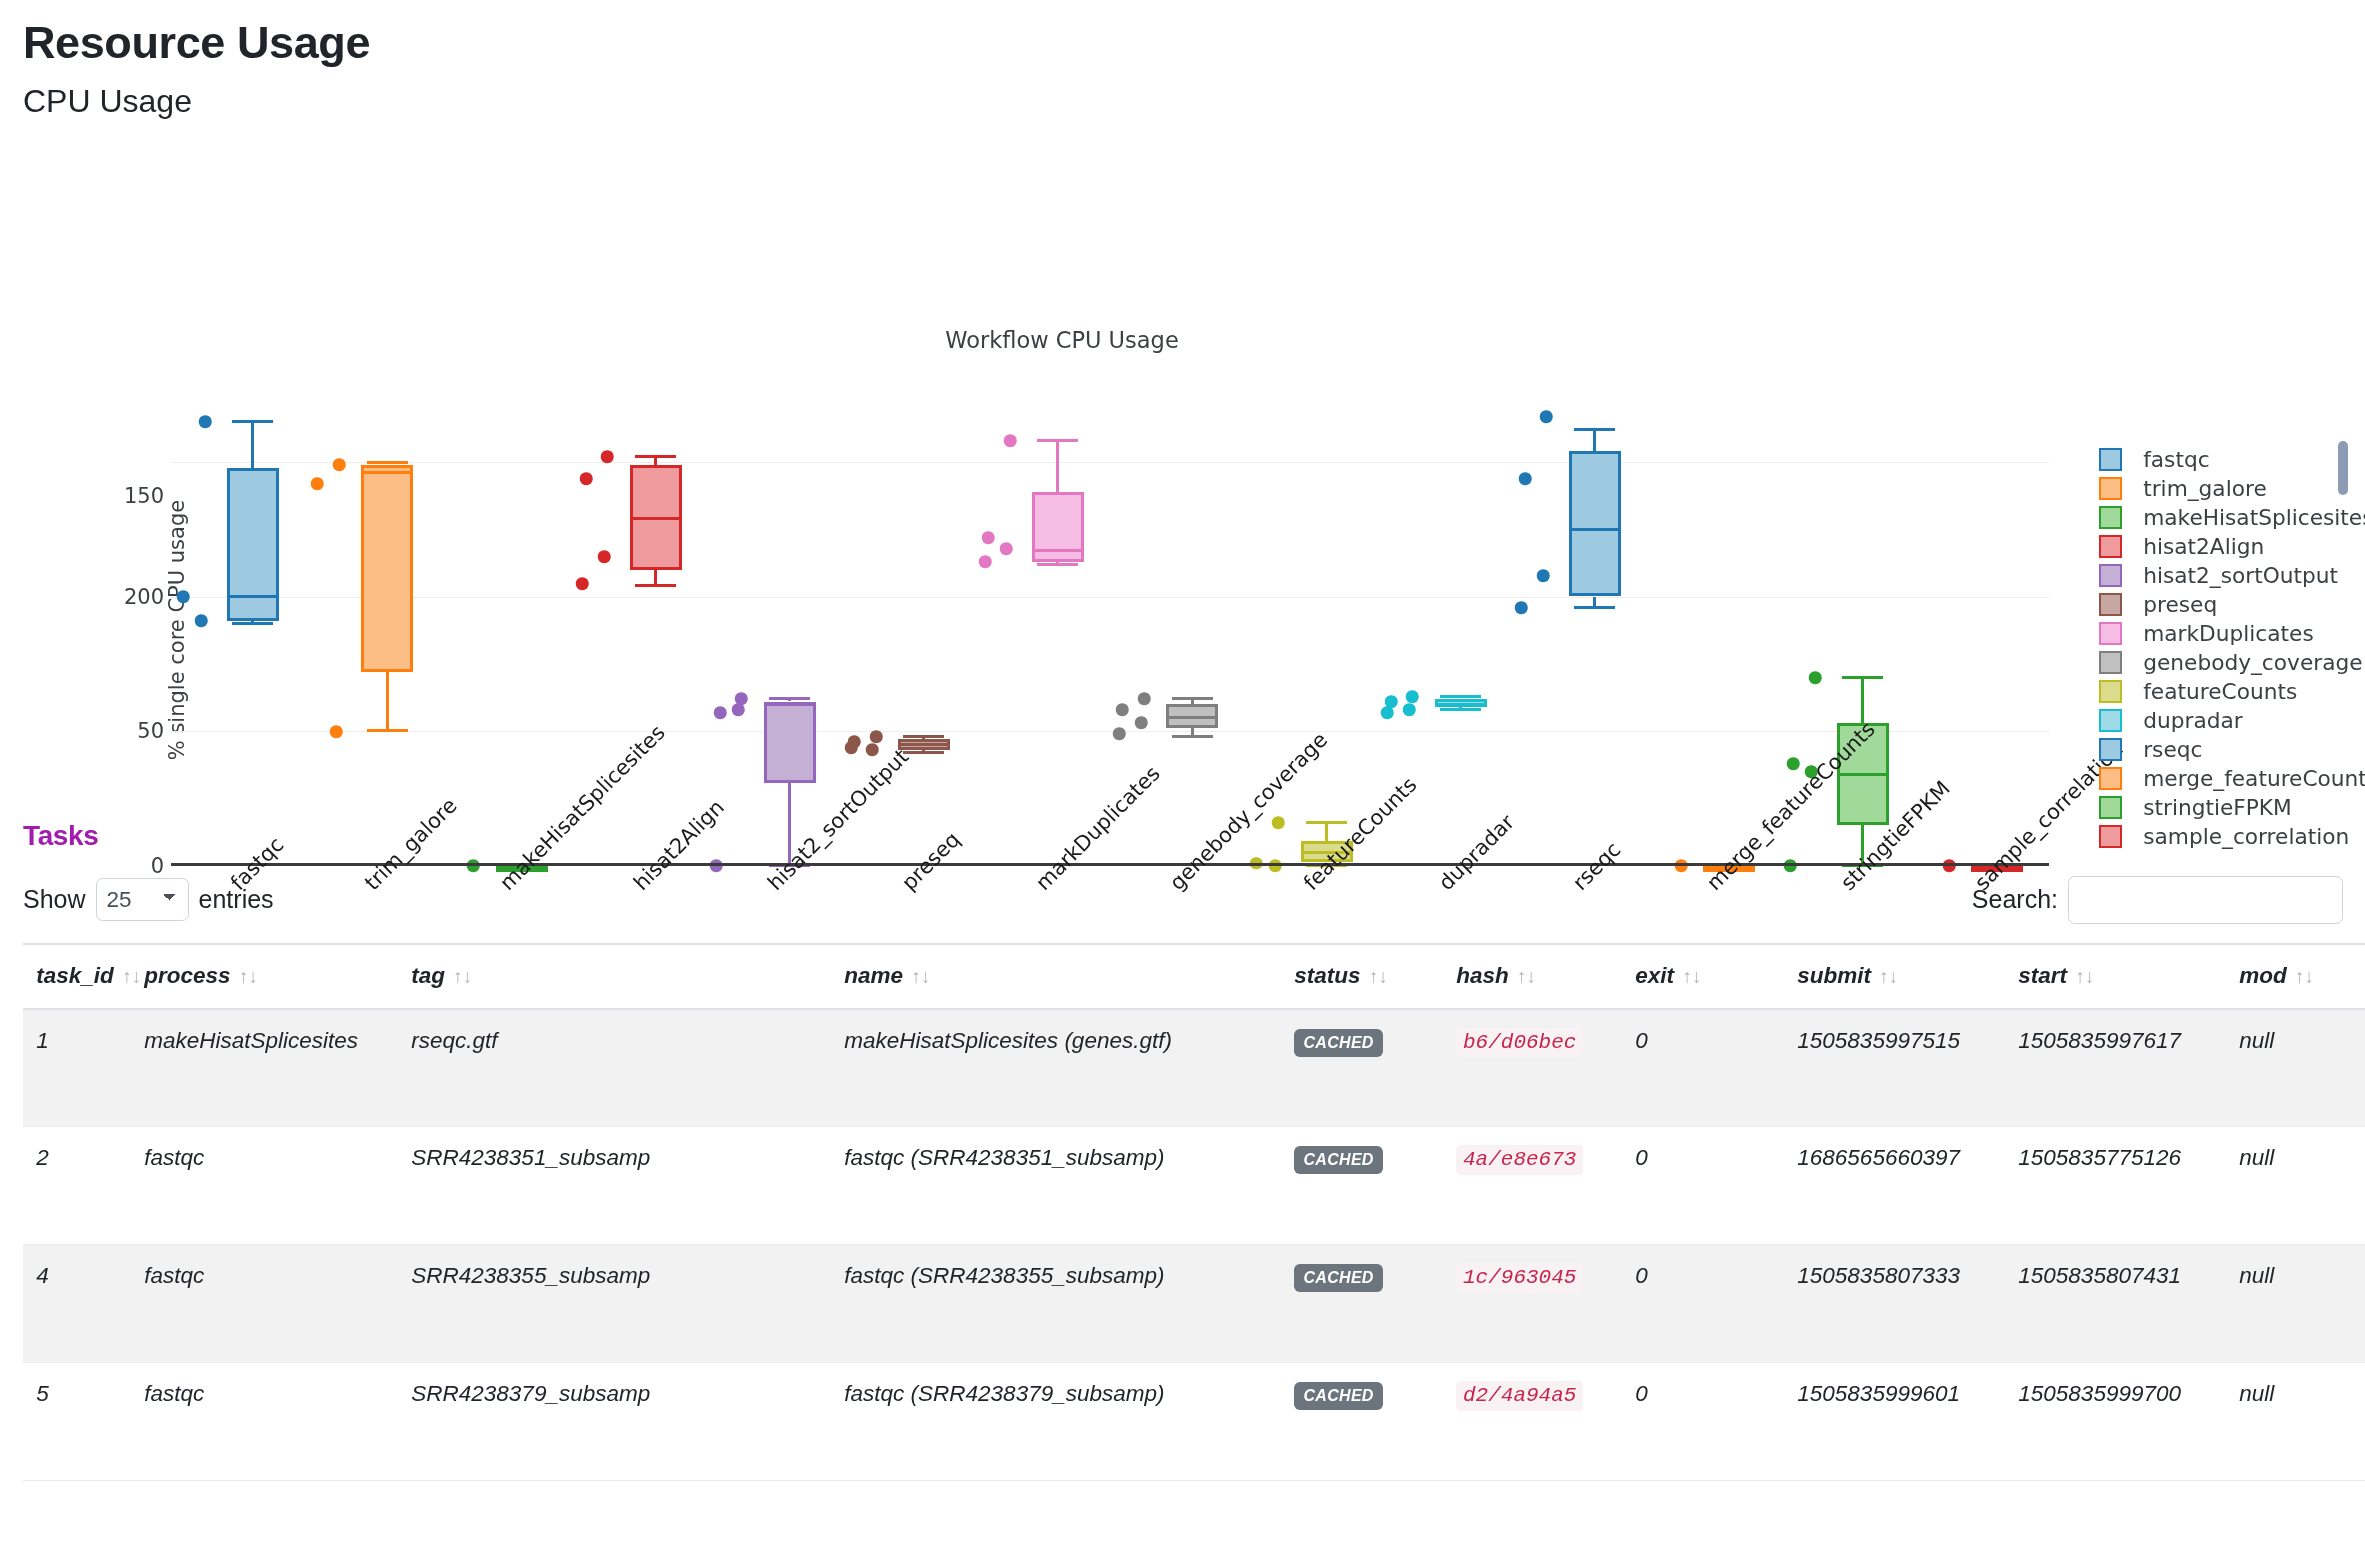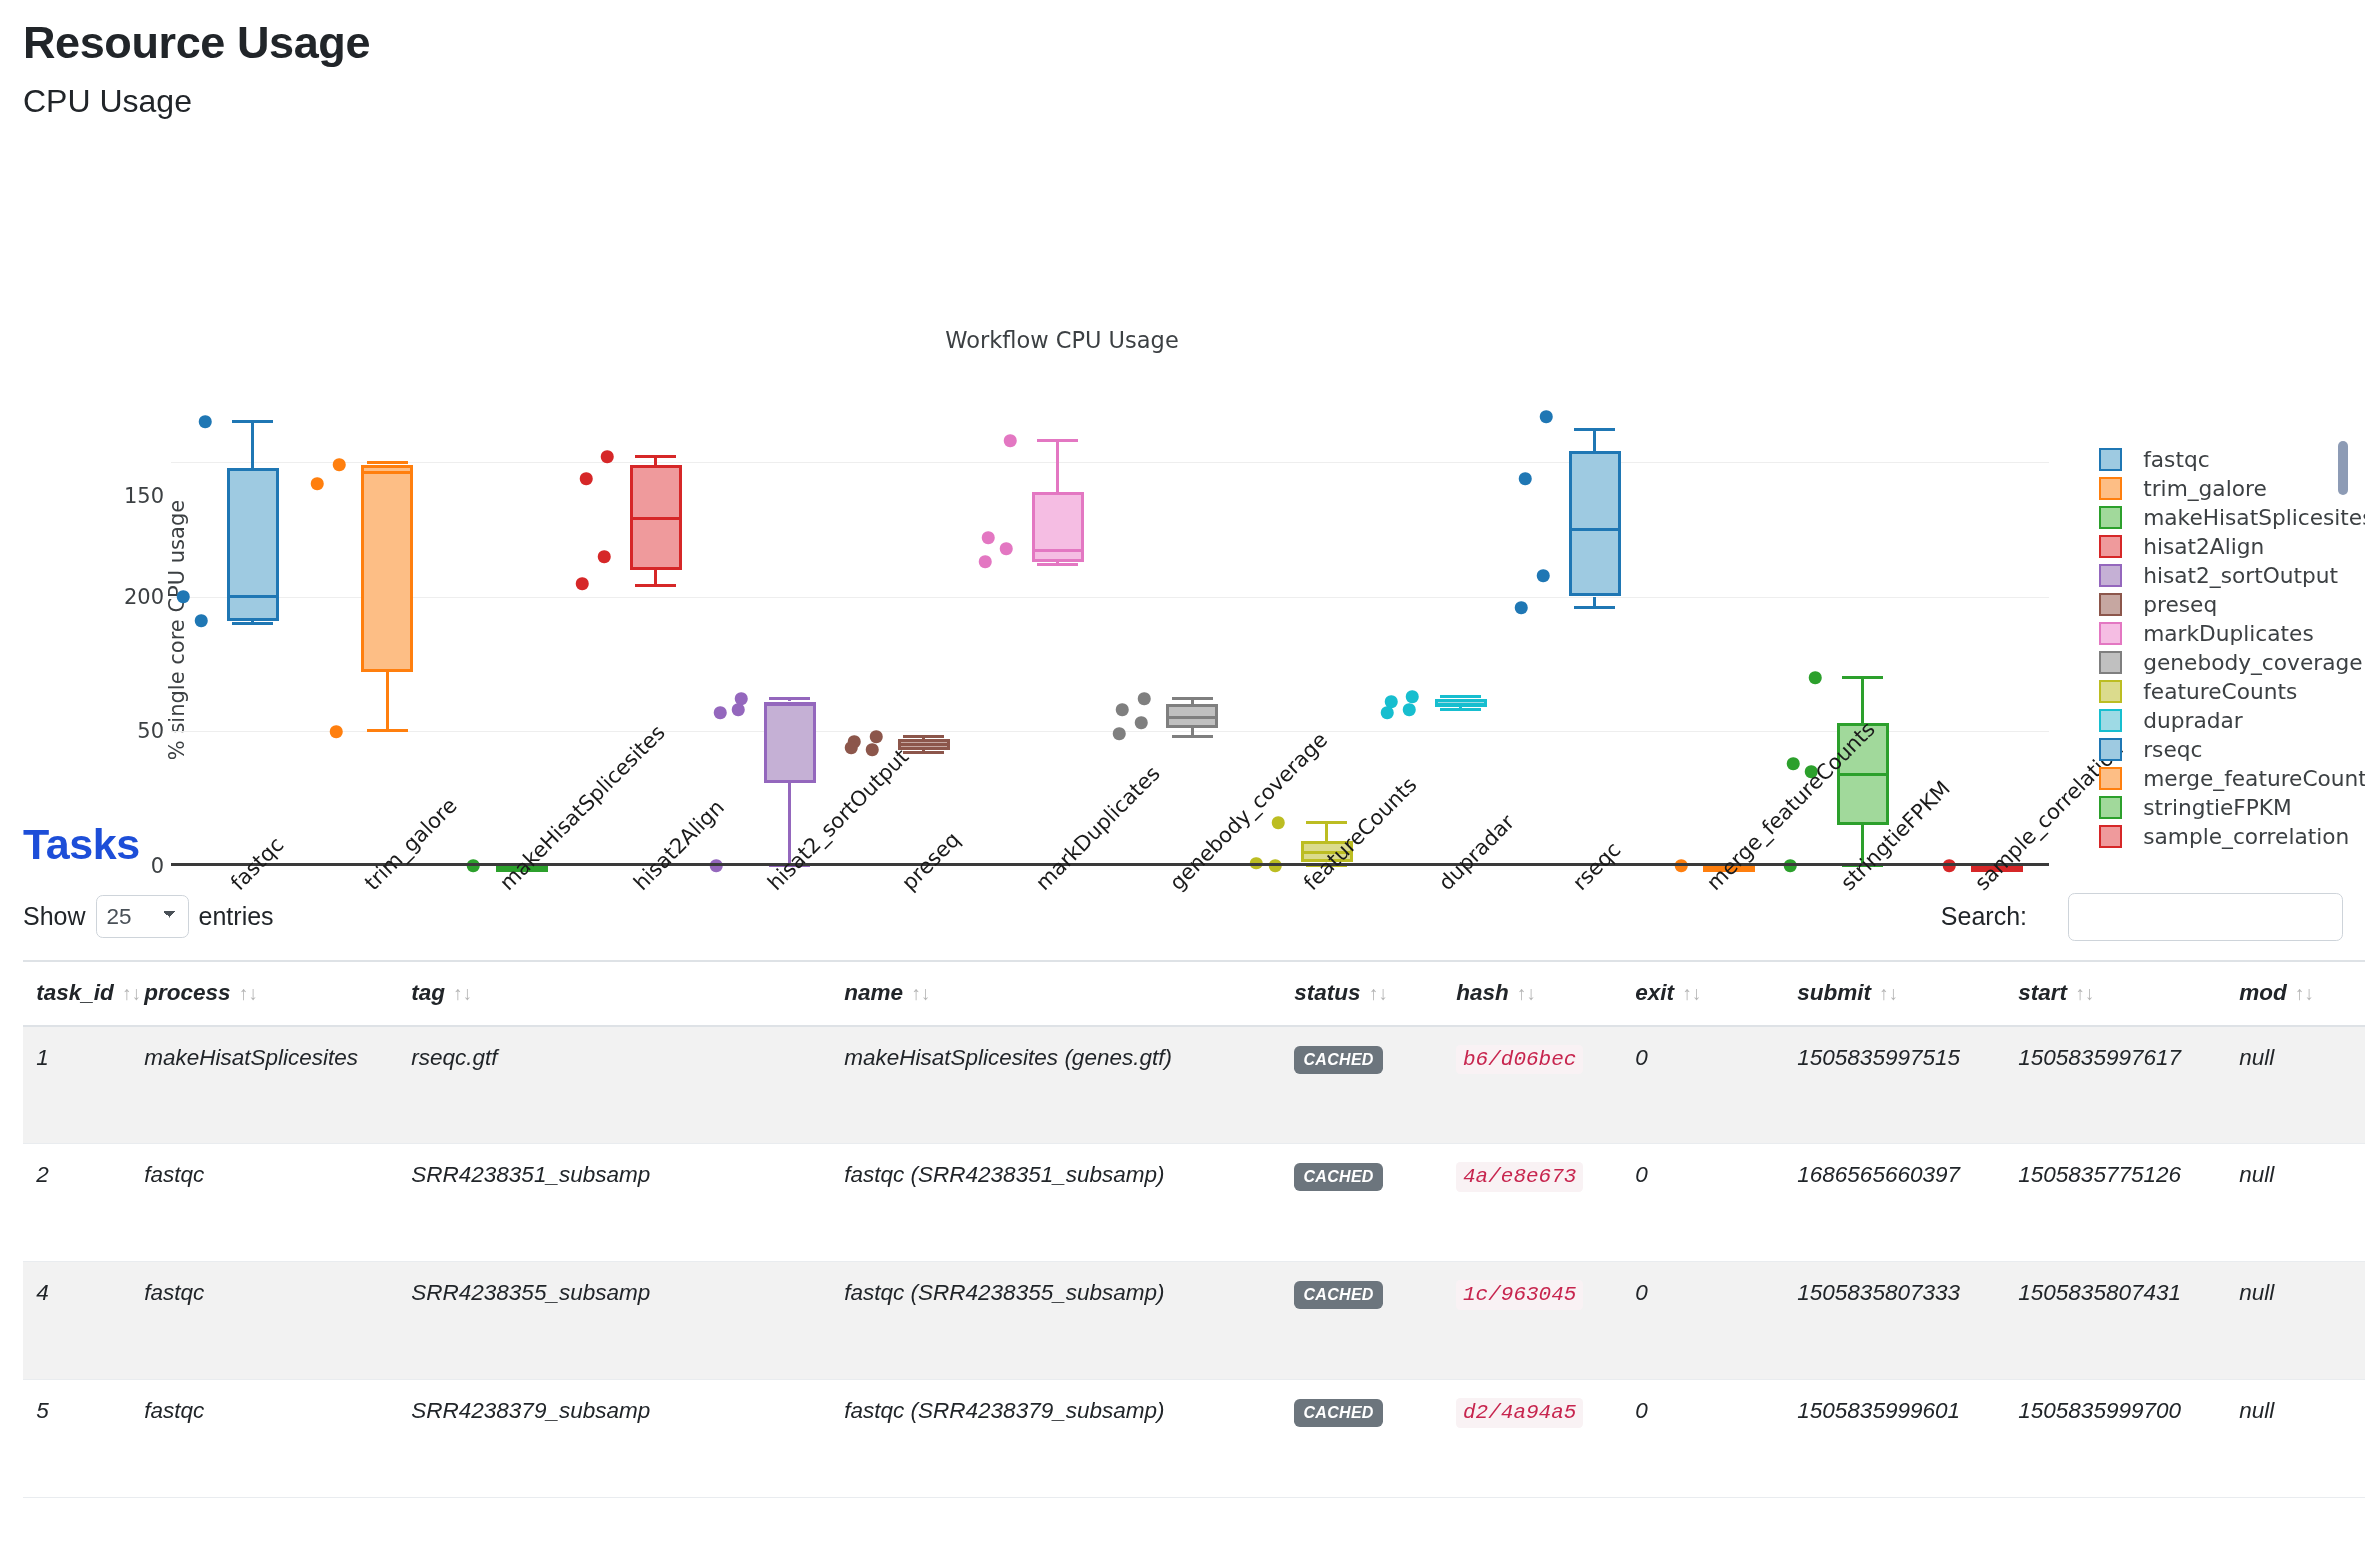--- a/index.html
+++ b/index.html
@@ -86,42 +86,42 @@
   }
   .legend-label { font-size:21.7px; color:#3c4043; font-family:"DejaVu Sans", sans-serif; white-space:nowrap; }
 
   #chart-scrollbar {
     position:absolute; left:2338px; top:321px;
     width:10px; height:54px; border-radius:5px; background:#8d9bb5;
   }
 
   
   #tasks-title {
-    font-size:43px; font-weight:700; margin:0 16px 0 23px; color:#1d4ed8;
+    font-size:28px; font-weight:700; margin:0 16px 0 23px; color:#a21caf;
     letter-spacing:-0.4px;
   }
   #table-controls {
     display:flex; align-items:center; justify-content:space-between;
     margin:23px 23px 0 23px; height:50px;
   }
   #show-entries { display:flex; align-items:center; font-size:25px; color:#212529; }
   #entries-select {
     margin:0 10px; font-size:22.5px; padding:5px 30px 5px 10px;
     border:0.8px solid #ced4da; border-radius:6.7px; background:#fff;
     color:#495057; font-family:"Liberation Sans", sans-serif;
     height:43px; width:93px;
     -webkit-appearance:none; appearance:none;
     background-image:
       linear-gradient(45deg, transparent 50%, #495057 50%),
       linear-gradient(135deg, #495057 50%, transparent 50%);
     background-position: calc(100% - 18.3px) 15px, calc(100% - 11.7px) 15px;
     background-size:6.7px 6.7px, 6.7px 6.7px;
     background-repeat:no-repeat;
   }
-  #search-wrap { display:flex; align-items:center; font-size:25px; color:#212529;gap:31px; }
+  #search-wrap { display:flex; align-items:center; font-size:25px; color:#212529; }
   #search-input {
     margin-left:10px; width:275px; height:48px;
     border:0.8px solid #ced4da; border-radius:6.7px; padding:5px 10px;
     font-size:21.7px; font-family:"Liberation Sans", sans-serif;
   }
 
   #tasks-table {
     margin:18.3px 0 0 23px; width:2342px;
     border-collapse:collapse; table-layout:fixed;font-style:italic;
   }

